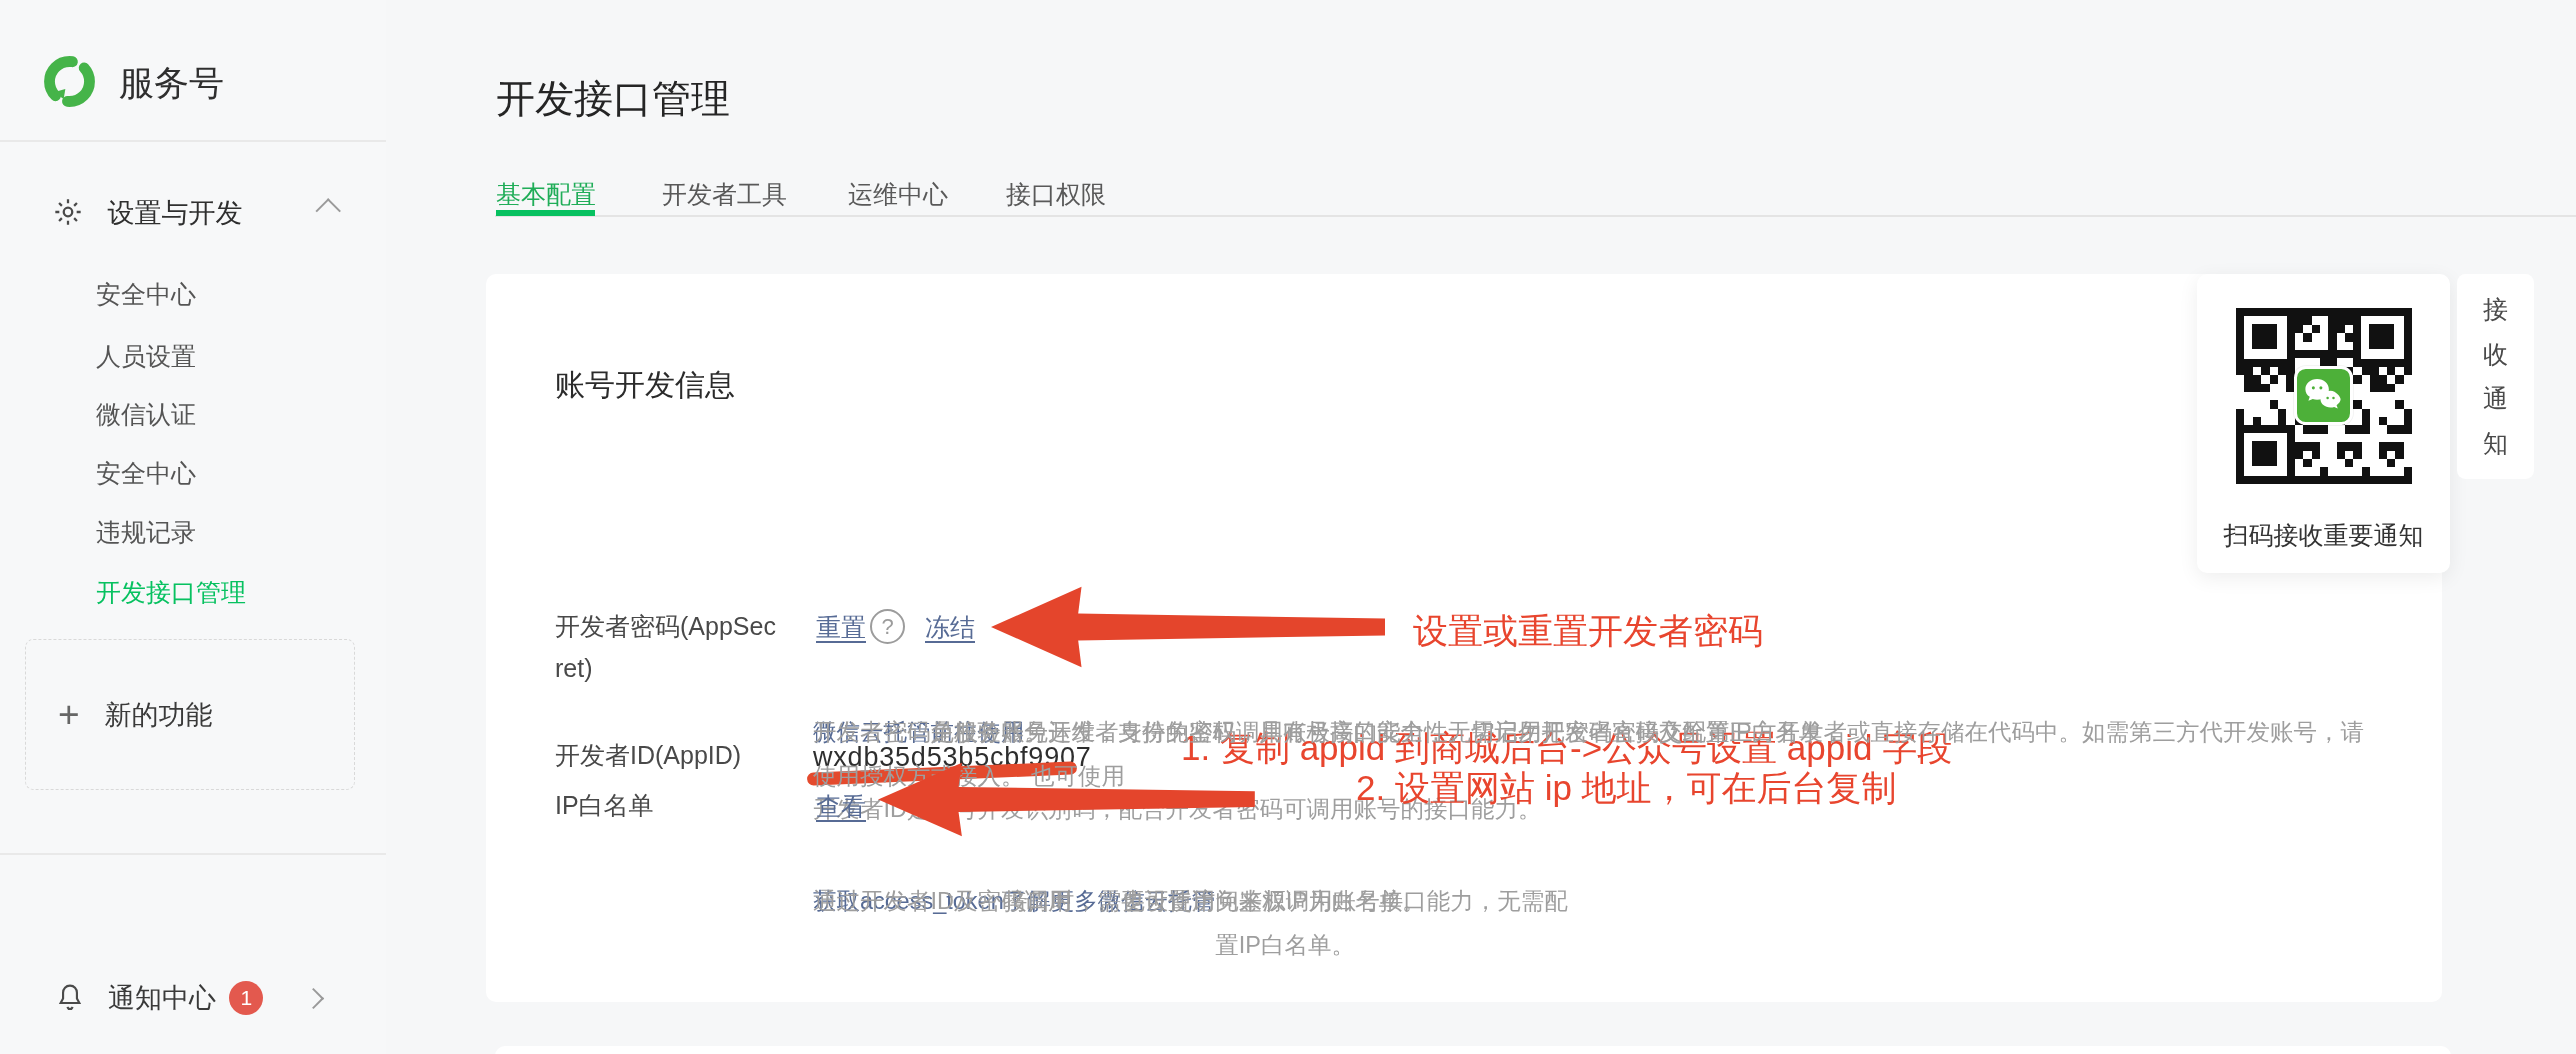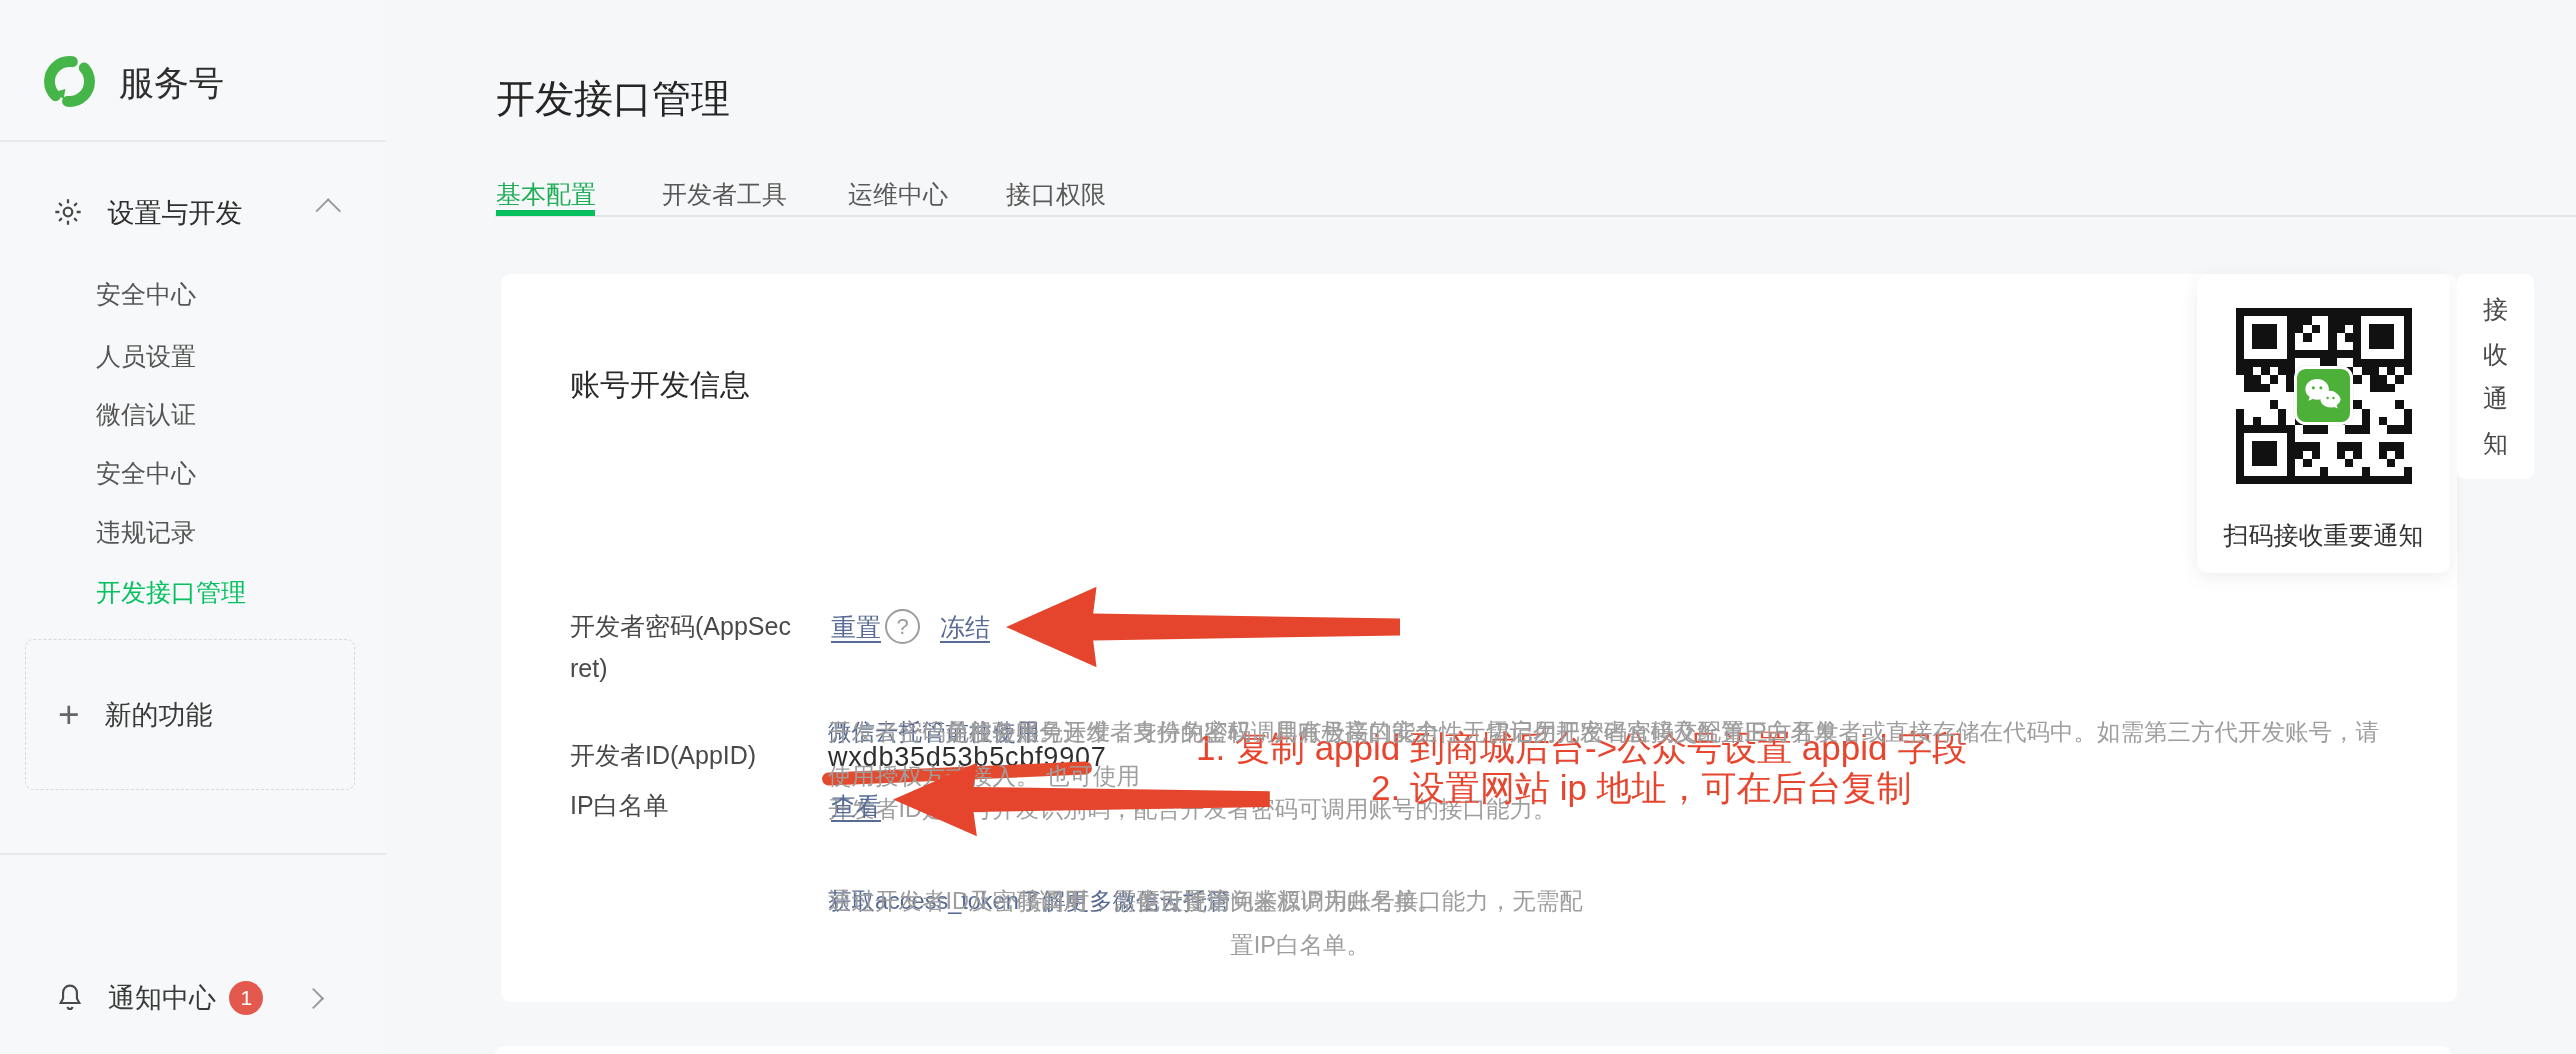--- a/index.html
+++ b/index.html
@@ -28,21 +28,21 @@
   .chev-right { position:absolute; right:65px; width:15px; height:15px; border-right:2.5px solid #9a9a9a; border-top:2.5px solid #9a9a9a; transform:rotate(45deg); }
 
   
   .page-title { position:absolute; left:496px; top:72px; font-size:39px; font-weight:500; color:#252525; }
   .tab { position:absolute; top:178px; font-size:25px; color:#595959; cursor:pointer; }
   .tab.active { color:#20ad58; }
   .tab-underline { position:absolute; left:496px; top:210px; width:99px; height:5.9px; background:#07c160; }
   .tabs-border { position:absolute; left:495px; top:215px; width:2081px; height:1.7px; background:#e4e4e4; }
 
   
-  .card { position:absolute; left:501px; top:274px; width:1956px; height:728px; background:#fff; border-radius:10px; }
+  .card { position:absolute; left:486px; top:274px; width:1956px; height:728px; background:#fff; border-radius:10px; }
   .card2 { position:absolute; left:495px; top:1046px; width:1956px; height:34px; background:#fff; border-radius:10px 10px 0 0; }
   .card * { position:absolute; }
   .panel-title { left:69px; top:91px; font-size:30px; font-weight:500; color:#2b2b2b; }
   .row-label { left:69px; font-size:25px; color:#494949; line-height:42px; white-space:pre-line; width:252px; }
   .row-value { left:327px; font-size:27px; color:#2e2e2e; letter-spacing:0.8px; }
   .desc { left:327px; font-size:23.5px; color:#9e9e9e; line-height:44px; white-space:pre-line; width:1576px; }
   .desc .dlink { position:static; color:#576b95; cursor:pointer; }
   .alink { font-size:25px; color:#576b95; text-decoration:underline; text-underline-offset:5px; cursor:pointer; }
   .q-icon { left:384px; top:335px; width:35px; height:35px; border:2.5px solid #9c9c9c; border-radius:50%; color:#9c9c9c; font-size:22px; display:flex; align-items:center; justify-content:center; cursor:pointer; }
   .strike { left:321px; top:493px; width:270px; height:12.6px; background:#e44a2d; border-radius:7.5px; transform:rotate(-2.4deg); }
@@ -135,20 +135,21 @@
 
     <div class="row-label" style="top:331px">开发者密码(AppSec
 ret)</div>
     <span class="alink" style="left:330px; top:337px">重置</span>
     <div class="q-icon">?</div>
     <span class="alink" style="left:439px; top:337px">冻结</span>
 
     <svg class="arrow-svg" style="left:505px; top:311px" width="394" height="84" viewBox="0 0 470 100">
       <path d="M0 50 L108 2 L104 34 L470 40 L470 60 L104 66 L108 98 Z" fill="#e4452c"></path>
     </svg>
+    <div class="ann" style="left:927px; top:334px">设置或重置开发者密码</div>
 
     <div class="desc" style="top:392px">
       <span class="dtext">开发者密码是校验账号开发者身份的密码，具有极高的安全性。切记勿把密码直接交给第三方开发者或直接存储在代码中。如需第三方代开发账号，请
 使用授权方式接入。 也可使用</span><span class="dlink">微信云托管</span><span class="dtext">免服务器免运维，支持免鉴权调用账号接口能力，无需启用开发者密码及配置IP白名单，</span><span class="dlink">前往使用</span><span class="dtext">。</span>
     </div>
 
     <div class="row-label" style="top:510px">IP白名单</div>
     <span class="alink" style="left:330px; top:516px">查看</span>
 
     <svg class="arrow-svg" style="left:392px; top:487px" width="377" height="77" viewBox="0 0 450 92">

